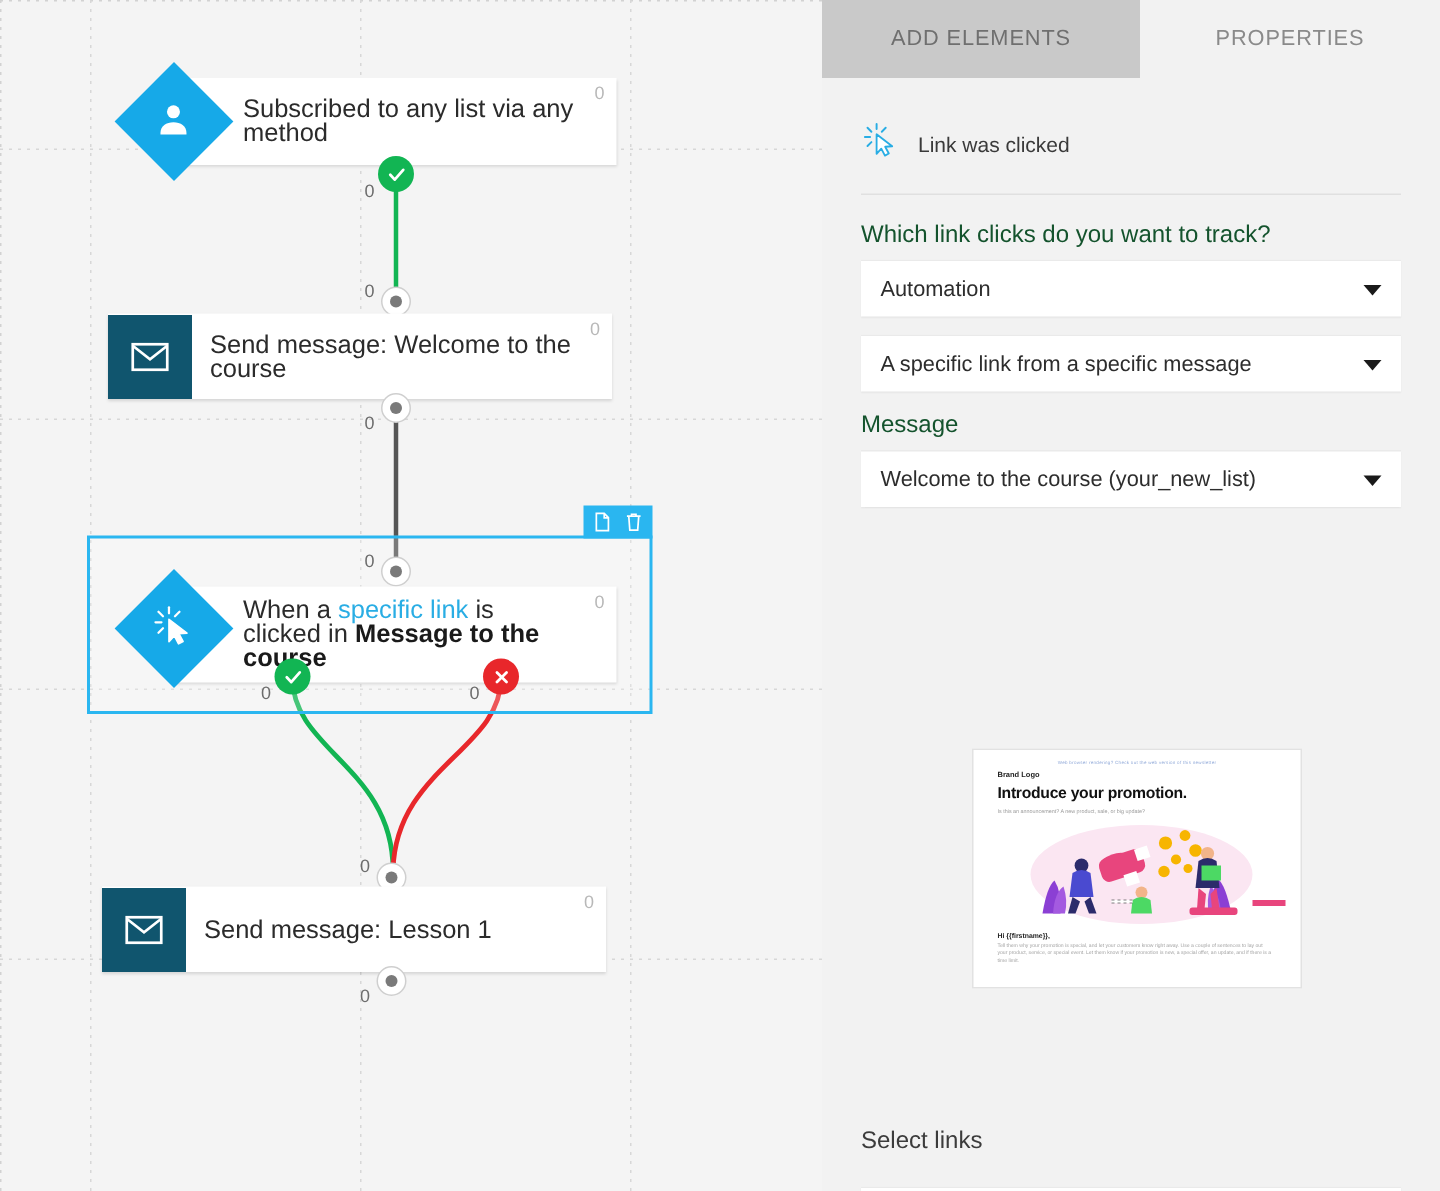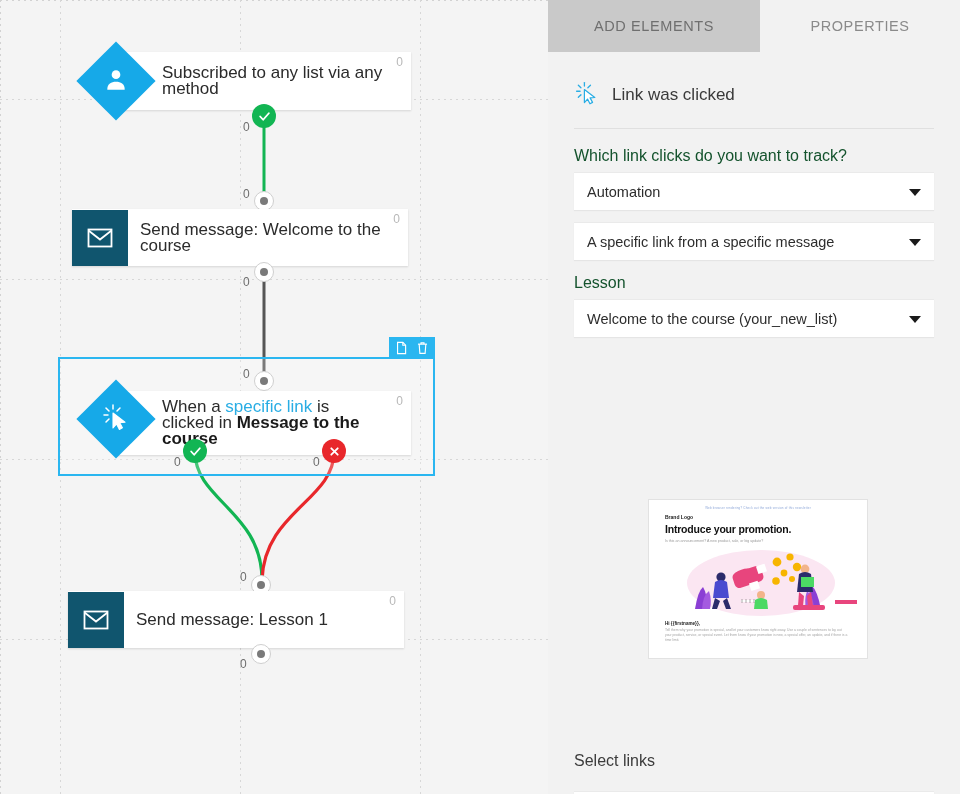--- a/index.html
+++ b/index.html
@@ -119,21 +119,21 @@
   .tab.props { width: 200px; background: #f2f2f2; color: #8a8a8a; }
 
   .panel-body { position: relative; height: 742px; padding: 0 26px; }
 
   .prop-head {
     display: flex; align-items: center; gap: 12px;
     padding-top: 28px; padding-bottom: 18px;
     border-bottom: 1px solid #e0e0e0;
     margin-bottom: 18px;
   }
-  .prop-head .title { font-size: 17px; color: #3a3a3a; }
+  .prop-head .title { font-size: 14px; color: #3a3a3a; }
 
   .field-label { font-size: 16px; color: #14532d; margin: 2px 0 7px 0; }
   .select {
     position: relative; height: 38px; background: #ffffff;
     border-top: 1px solid #eaeaea;
     display: flex; align-items: center;
     padding: 0 34px 0 13px;
     font-size: 14.5px; color: #2d2d2d;
     cursor: pointer; margin-bottom: 12px;
     box-shadow: 0 1px 1px rgba(0,0,0,0.05);
@@ -335,21 +335,21 @@
       <div class="select">
         <span>Automation</span>
         <span class="caret"></span>
       </div>
 
       <div class="select" style="margin-top:10px;">
         <span>A specific link from a specific message</span>
         <span class="caret"></span>
       </div>
 
-      <div class="field-label" style="margin-top:14px;">Lesson</div>
+      <div class="field-label" style="margin-top:14px;">Message</div>
       <div class="select">
         <span>Welcome to the course (your_new_list)</span>
         <span class="caret"></span>
       </div>
 
       <div id="thumb">
         <div class="tb-pre">Web browser rendering? Check out the web version of this newsletter</div>
         <div class="tb-logo">Brand Logo</div>
         <div class="tb-h1">Introduce your promotion.</div>
         <div class="tb-sub">Is this an announcement? A new product, sale, or big update?</div>

